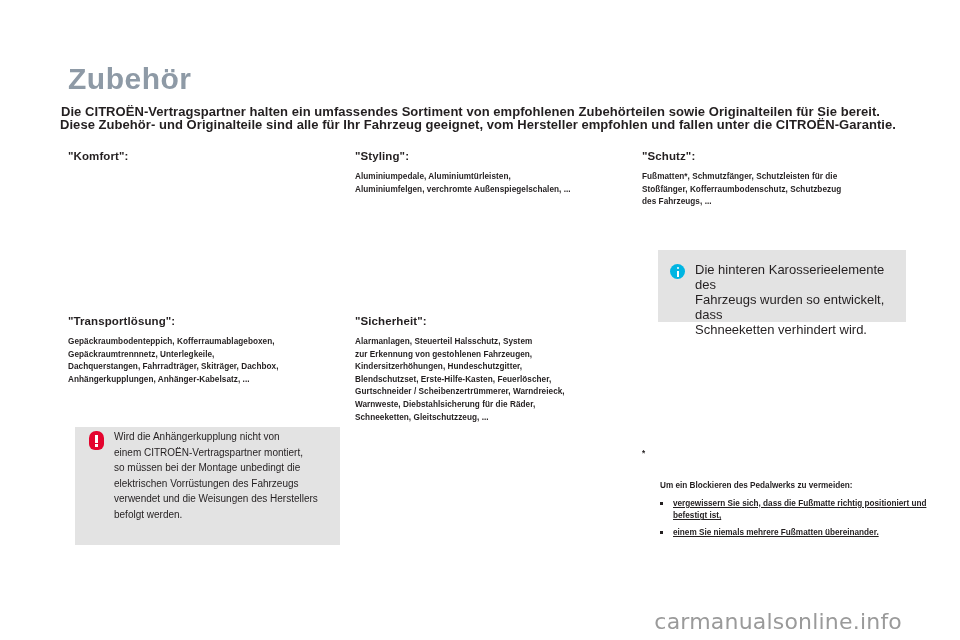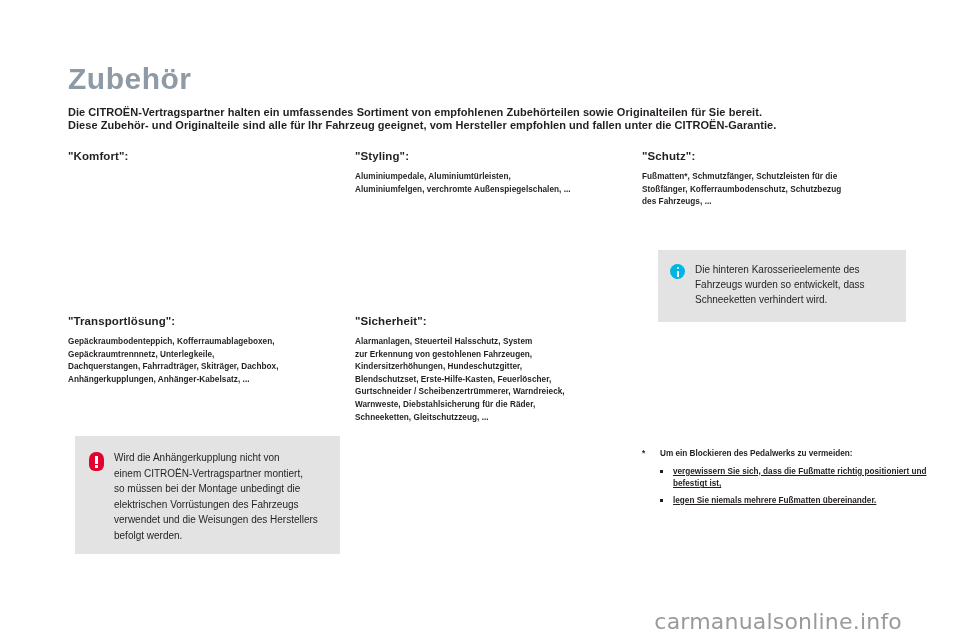--- a/index.html
+++ b/index.html
@@ -26,28 +26,29 @@
     top: 62px;
     font-size: 30px;
     font-weight: bold;
     letter-spacing: 0.5px;
     color: #8e9aa6;
   }
 
   
   .intro {
     position: absolute;
-    left: 68px;
+    left: 60px;
     top: 106px;
     width: 820px;
-    font-size: 11px;
+    font-size: 13px;
     font-weight: bold;
     line-height: 12.5px;
     color: #231f20;
     letter-spacing: 0.05px;
+    text-align: right;
   }
   .intro p { white-space: nowrap; }
 
   
   .col {
     position: absolute;
     top: 150px;
   }
   .col-1 { left: 68px;  width: 275px; }
   .col-2 { left: 355px; width: 275px; }
@@ -78,41 +79,41 @@
   
   .callout {
     position: absolute;
     background: #e3e3e3;
     display: flex;
     align-items: flex-start;
   }
 
   .callout-warning {
     left: 75px;
-    top: 436px;
+    top: 427px;
     width: 265px;
     height: 118px;
-    padding: 14px 16px 14px 14px;
+    padding: 2px 16px 14px 14px;
   }
 
   .callout-info {
     left: 658px;
     top: 250px;
     width: 248px;
     height: 72px;
     padding: 12px 14px 12px 12px;
   }
 
   .callout-text {
     font-size: 10px;
     line-height: 15.5px;
     color: #231f20;
     padding-left: 10px;
   }
-  .callout-info .callout-text { font-size: 10px; line-height: 15px; }
+  .callout-info .callout-text { font-size: 13px; line-height: 15px; }
 
   
   .icon-warning {
     flex: 0 0 auto;
     width: 15px;
     height: 19px;
     position: relative;
     margin-top: 2px;
   }
   .icon-warning .body {
@@ -178,21 +179,21 @@
   .footnote-row {
     display: flex;
     align-items: flex-start;
   }
   .footnote-star {
     flex: 0 0 auto;
     width: 18px;
     font-size: 8.2px;
     line-height: 12.6px;
   }
-  .footnote-lead { flex: 1 1 auto; }
+  .footnote-lead { flex: 1 1 auto; margin-top: 32px; }
 
   .footnote-list {
     margin-top: 5px;
     padding-left: 18px;
   }
   .footnote-item {
     display: flex;
     align-items: flex-start;
     margin-bottom: 4px;
   }
@@ -320,20 +321,20 @@
       <div class="footnote-item">
         <div class="footnote-bullet">
             <span></span>
           </div>
         <div class="footnote-item-text">vergewissern Sie sich, dass die Fußmatte richtig positioniert und befestigt ist,</div>
       </div>
       <div class="footnote-item">
         <div class="footnote-bullet">
             <span></span>
           </div>
-        <div class="footnote-item-text">legen Sie niemals mehrere Fußmatten übereinander.</div>
+        <div class="footnote-item-text">einem Sie niemals mehrere Fußmatten übereinander.</div>
       </div>
     </div>
   </div>
 
   <div class="watermark">carmanualsonline.info</div>
 
 </div>
 
 </body></html>

